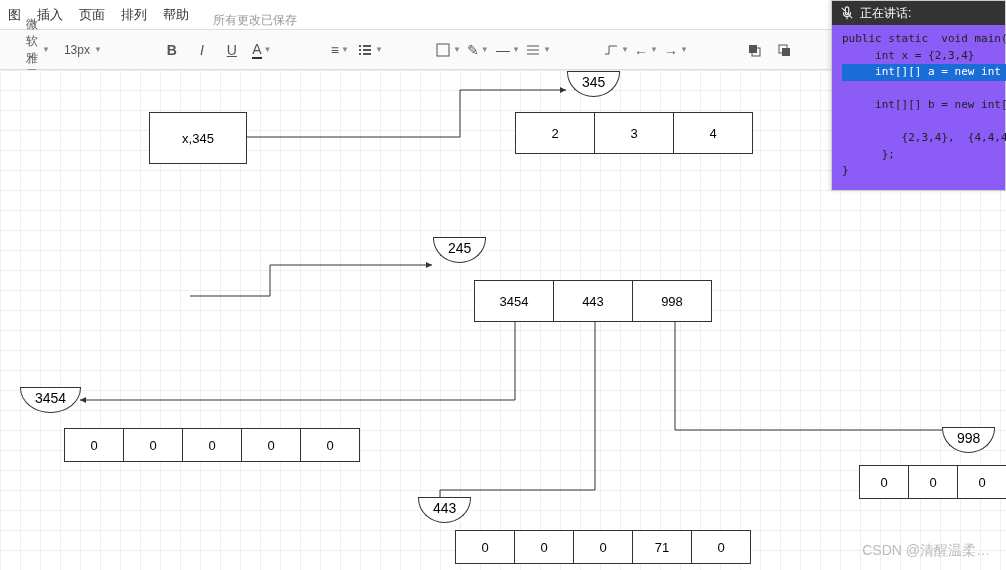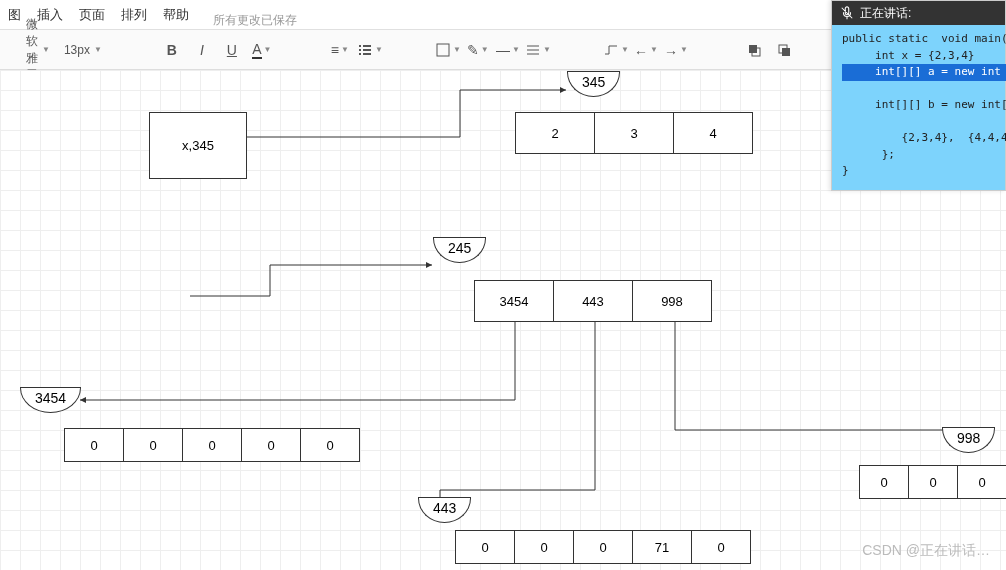--- a/index.html
+++ b/index.html
@@ -29,21 +29,21 @@
   .cell.small { width: 50px; height: 34px; }
   .cell.med { width: 60px; height: 34px; }
   
   .tag { position: absolute; background: #fff; border: 1px solid #333; border-top: none; border-radius: 0 0 50% 50% / 0 0 100% 100%; padding: 2px 14px 6px; font-size: 14px; text-align: center; }
   .tag::before { content:""; position:absolute; left:-1px; right:-1px; top:-1px; height:1px; background:#333; }
   
   svg.edges { position: absolute; inset: 0; width: 100%; height: 100%; pointer-events: none; }
   svg.edges path, svg.edges line { stroke: #333; stroke-width: 1; fill: none; }
   svg.edges marker path { fill: #333; stroke: none; }
   
-  .speaker-panel { position: absolute; top: 0; right: 0; width: 175px; background: #7dd3fc; border: 1px solid #ccc; box-shadow: -2px 0 4px rgba(0,0,0,.1); z-index: 20; }
+  .speaker-panel { position: absolute; top: 0; right: 0; width: 175px; background: #8b5cf6; border: 1px solid #ccc; box-shadow: -2px 0 4px rgba(0,0,0,.1); z-index: 20; }
   .speaker-header { height: 24px; background: #333; color: #fff; font-size: 12px; display: flex; align-items: center; padding: 0 8px; gap: 6px; }
   .speaker-header .mic { width:14px; height:14px; }
   .code-block { font-family: Consolas, monospace; font-size: 11px; padding: 6px 4px 10px 10px; line-height: 1.5; color: #222; white-space: pre; }
   .code-block .hl { background: #1a6dd6; color: #fff; display: inline-block; width: 100%; }
   
   .watermark { position: absolute; right: 16px; bottom: 10px; color: #bbb; font-size: 14px; z-index: 15; }
 </style>
 </head>
 <body>
 
@@ -180,21 +180,21 @@
 
       <path d="M 190 226 H 270 V 195 H 432" marker-end="url(#ah)"></path>
 
       <path d="M 515 252 V 330 H 80" marker-end="url(#ah)"></path>
 
       <path d="M 595 252 V 420 H 440 V 440" marker-end="url(#ah)"></path>
 
       <path d="M 675 252 V 360 H 960 V 370" marker-end="url(#ah)"></path>
     </svg>
 
-    <div class="node-box" style="left:149px; top:42px; width:98px; height:67px;">
+    <div class="node-box" style="left:149px; top:42px; width:98px; height:52px;">
         <span>x,345</span>
       </div>
 
     <div class="tag" style="left:567px; top:2px;"><span>345</span></div>
 
     <div class="array" style="left:516px; top:42px;">
       <div class="cell">2</div>
       <div class="cell">3</div>
       <div class="cell">4</div>
     </div>
@@ -230,21 +230,21 @@
 
     <div class="tag" style="left:942px; top:358px;"><span>998</span></div>
 
     <div class="array" style="left:860px; top:395px;">
       <div class="cell small">0</div>
       <div class="cell small">0</div>
       <div class="cell small">0</div>
     </div>
 
   </div>
-  <div class="watermark">CSDN @正在讲话…</div>
+  <div class="watermark">CSDN @清醒温柔…</div>
 </div>
 
 <div class="speaker-panel">
   <div class="speaker-header">
     <svg class="mic" viewBox="0 0 16 16">
         <path d="M8 1a2 2 0 0 0-2 2v5a2 2 0 0 0 4 0V3a2 2 0 0 0-2-2zM4 7v1a4 4 0 0 0 8 0V7M8 12v3M2 2l12 12" stroke="#fff" stroke-width="1.2" fill="none"></path>
       </svg>
     <span>正在讲话:</span>
   </div>
   <div class="code-block"><span>public static  void main(Strin</span>

